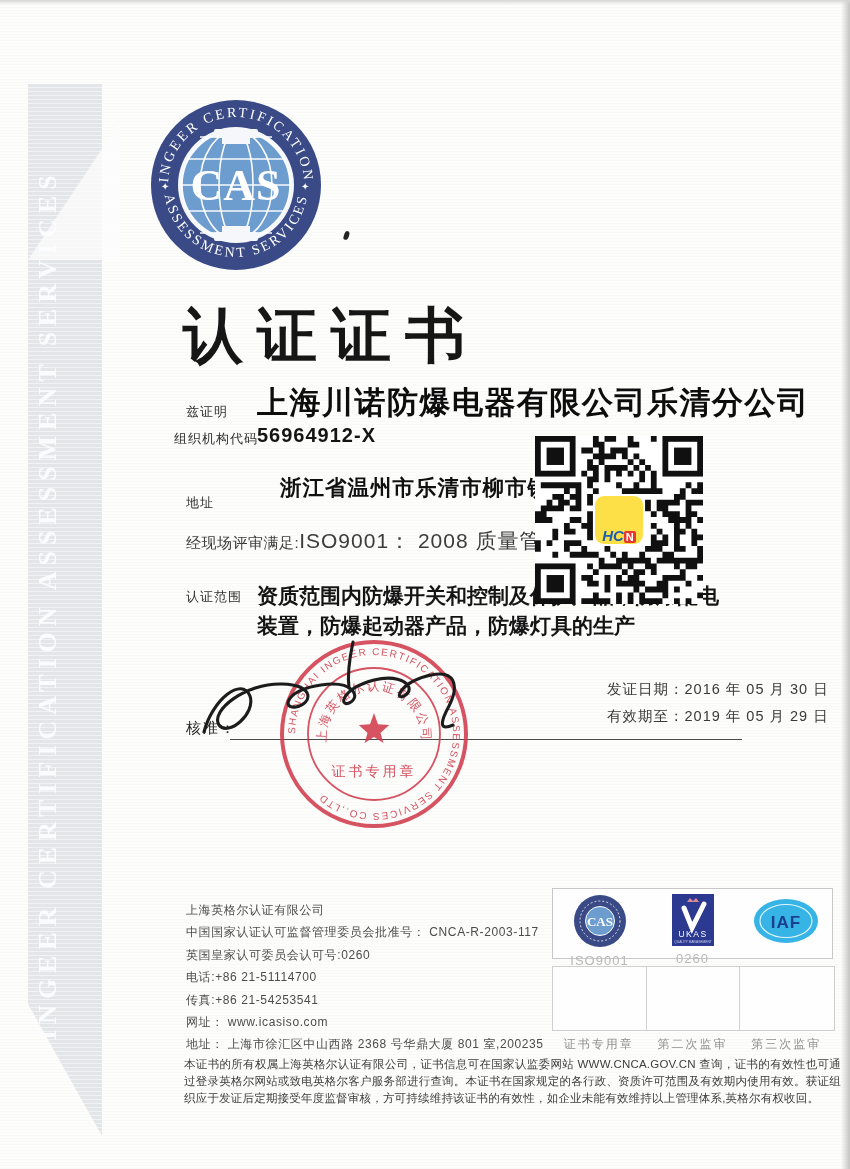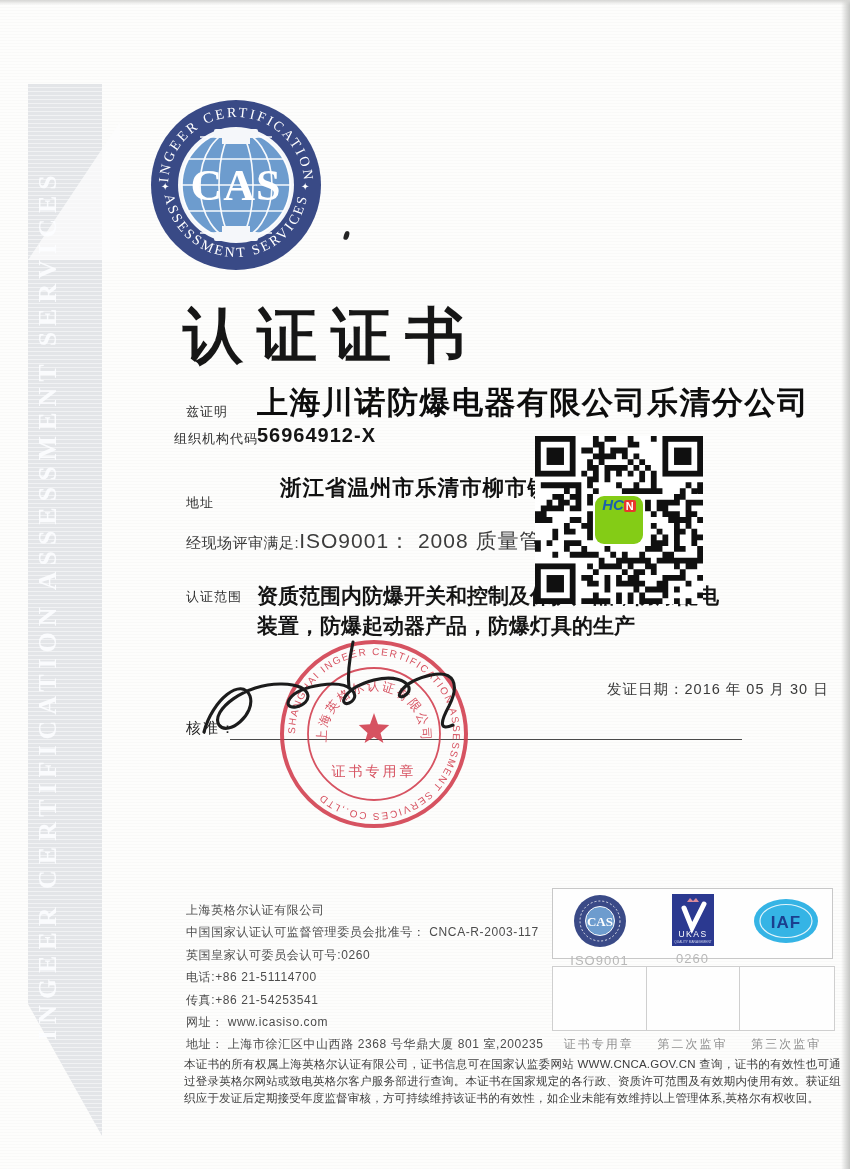--- a/index.html
+++ b/index.html
@@ -42,22 +42,22 @@
         color:#101010;letter-spacing:1px;white-space:nowrap;}
   .iso-line{position:absolute;left:186px;top:527px;white-space:nowrap;color:#3c3c3c;}
   .iso-line .lab{font-size:15px;letter-spacing:.5px;}
   .iso-line .val{font-size:21px;letter-spacing:1px;}
 
   .scope-text{position:absolute;left:257px;top:581px;width:472px;font-size:21px;
         font-weight:700;line-height:30px;color:#141414;}
 
   .qr{position:absolute;left:535px;top:436px;width:168px;height:168px;background:#fff;}
   .qr svg{position:absolute;inset:0;}
-  .qr-logo{position:absolute;left:60px;top:60px;width:48px;height:48px;background:#84cc16;
-        border-radius:9px;box-shadow:0 0 0 2px #fff;display:flex;align-items:flex-start;justify-content:center;}
+  .qr-logo{position:absolute;left:60px;top:60px;width:48px;height:48px;background:#fde047;
+        border-radius:9px;box-shadow:0 0 0 2px #fff;display:flex;align-items:flex-end;justify-content:center;}
   .qr-logo .t{font-weight:700;font-style:italic;font-size:15px;color:#1b5fae;letter-spacing:0;}
   .qr-logo .t b{background:#e8372c;color:#fff;border-radius:2px;padding:0 2px;font-style:normal;font-size:11px;}
 
   .dates{position:absolute;left:607px;top:676px;font-size:14.5px;color:#3a3a3a;line-height:27px;letter-spacing:1px;}
 
   .approve-lab{position:absolute;left:186px;top:719px;font-size:15px;color:#222;letter-spacing:2px;}
   .approve-line{position:absolute;left:230px;top:739px;width:512px;height:1px;background:#4a4a4a;}
 
   .seal{position:absolute;left:266px;top:626px;width:216px;height:216px;opacity:.87;}
   .signature{position:absolute;left:190px;top:636px;width:300px;height:120px;}
@@ -163,20 +163,21 @@
         <rect x="5.793103448275862" y="133.24137931034483" width="28.96551724137931" height="28.96551724137931" fill="#ffffff"></rect>
         <rect x="11.586206896551724" y="139.0344827586207" width="17.379310344827587" height="17.379310344827587" fill="#101010"></rect>
       </svg>
     <div class="qr-logo">
       <span class="t"><span>HC</span><b>N</b></span>
     </div>
   </div>
 
   <div class="dates">
     <div><span>发证日期：</span><span>2016 年 05 月 30 日</span></div>
+    <div><span>有效期至：</span><span>2019 年 05 月 29 日</span></div>
   </div>
 
   <div class="approve-lab">核准：</div>
   <div class="approve-line"></div>
 
   <div class="seal">
     <svg width="216" height="216" viewBox="0 0 216 216">
       <g fill="none" stroke="#d13a4b">
         <circle cx="108" cy="108" r="92" stroke-width="4"></circle>
         <circle cx="108" cy="108" r="66" stroke-width="1.8"></circle>

